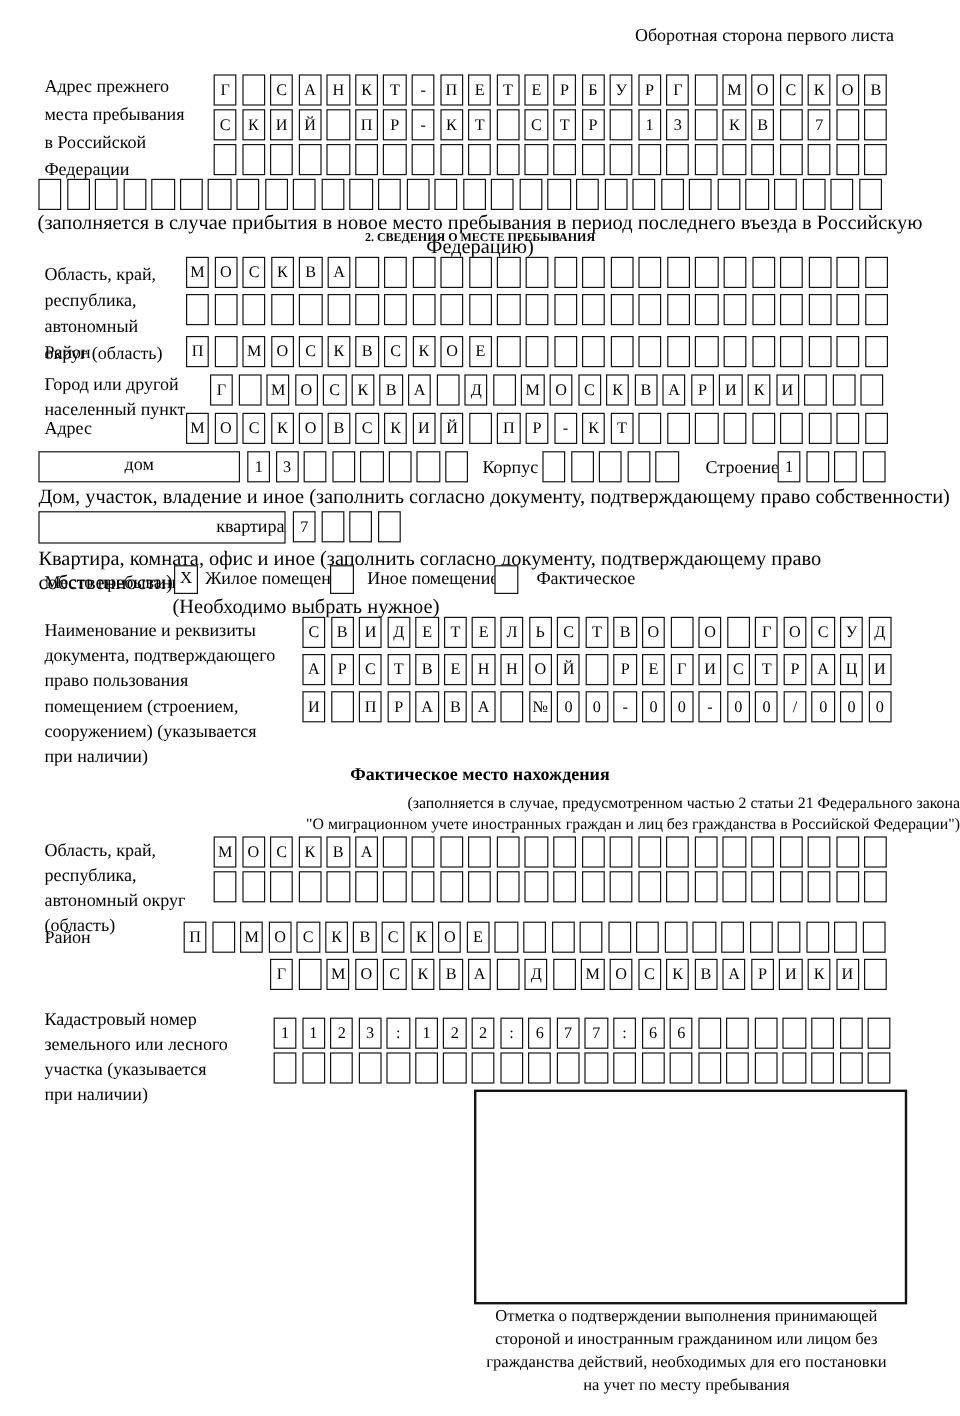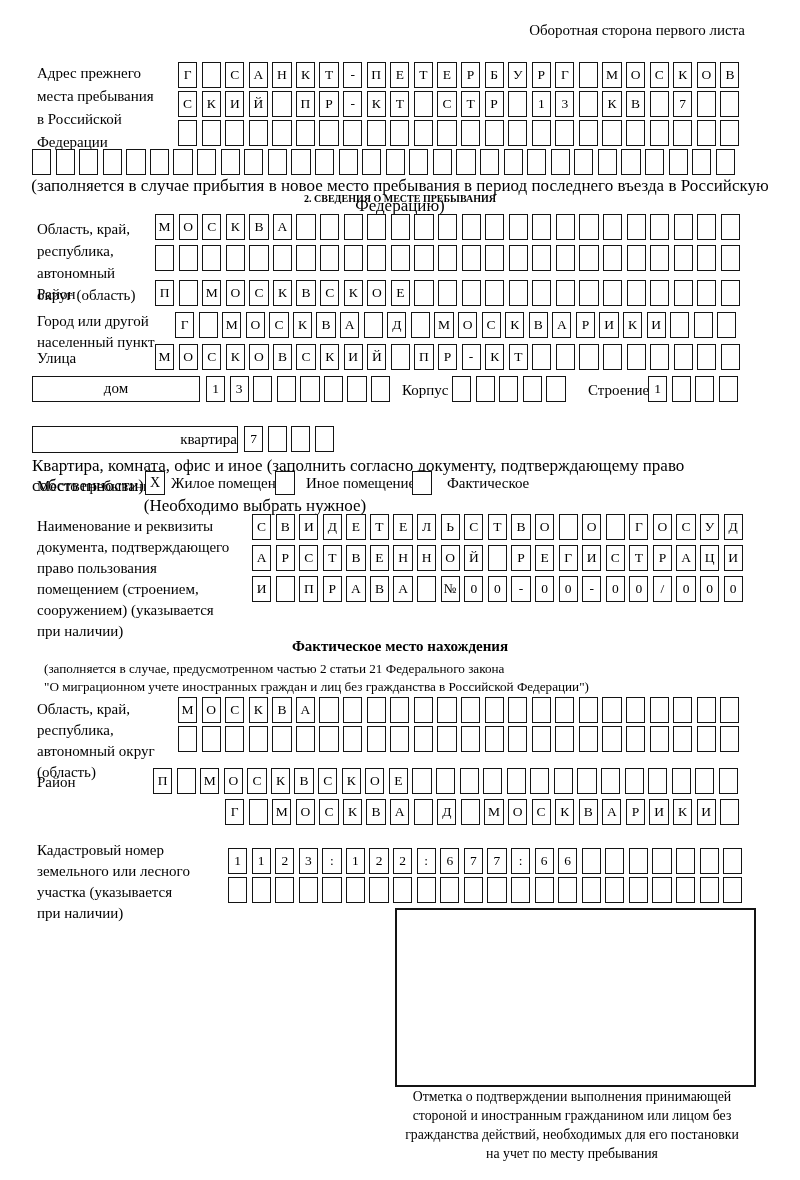--- a/index.html
+++ b/index.html
@@ -15,21 +15,21 @@
   .cell{display:inline-block;box-sizing:border-box;width:19.2px;height:25.5px;
         border:1.5px solid #141414;margin-right:4.4px;text-align:center;
         font-size:13.5px;line-height:23px;vertical-align:top;background:#fff;}
   .widebox{position:absolute;box-sizing:border-box;border:1.5px solid #141414;
         text-align:center;font-size:15px;background:#fff;}
   .checkbox{position:absolute;box-sizing:border-box;width:20px;height:24px;
         border:1.5px solid #141414;text-align:center;font-size:14px;line-height:21px;background:#fff;}
   .opt{position:absolute;font-size:15px;}
   .stamp{position:absolute;border:2px solid #141414;background:#fff;}
   .caption{position:absolute;font-size:13.8px;line-height:19px;text-align:center;white-space:pre-line;}
-  .notes2{position:absolute;font-size:13.2px;line-height:18px;text-align:left;white-space:pre-line;margin-left:44px;}
+  .notes2{position:absolute;font-size:13.2px;line-height:18px;text-align:right;white-space:pre-line;margin-left:44px;}
 </style>
 </head>
 <body>
 
 <div class="page">
 
   <div class="title" style="right:55px;top:22px;">Оборотная сторона первого листа</div>
 
   <div class="lbl" style="left:37px;top:62px;width:145px;line-height:23px;">Адрес прежнего
 места пребывания
@@ -50,29 +50,30 @@
   <div class="grid" style="left:155px;top:214px;"><span class="cell">М</span><span class="cell">О</span><span class="cell">С</span><span class="cell">К</span><span class="cell">В</span><span class="cell">А</span><span class="cell"></span><span class="cell"></span><span class="cell"></span><span class="cell"></span><span class="cell"></span><span class="cell"></span><span class="cell"></span><span class="cell"></span><span class="cell"></span><span class="cell"></span><span class="cell"></span><span class="cell"></span><span class="cell"></span><span class="cell"></span><span class="cell"></span><span class="cell"></span><span class="cell"></span><span class="cell"></span><span class="cell"></span></div>
   <div class="grid" style="left:155px;top:245px;"><span class="cell"></span><span class="cell"></span><span class="cell"></span><span class="cell"></span><span class="cell"></span><span class="cell"></span><span class="cell"></span><span class="cell"></span><span class="cell"></span><span class="cell"></span><span class="cell"></span><span class="cell"></span><span class="cell"></span><span class="cell"></span><span class="cell"></span><span class="cell"></span><span class="cell"></span><span class="cell"></span><span class="cell"></span><span class="cell"></span><span class="cell"></span><span class="cell"></span><span class="cell"></span><span class="cell"></span><span class="cell"></span></div>
 
   <div class="lbl" style="left:37px;top:283px;">Район</div>
   <div class="grid" style="left:155px;top:280px;"><span class="cell">П</span><span class="cell"></span><span class="cell">М</span><span class="cell">О</span><span class="cell">С</span><span class="cell">К</span><span class="cell">В</span><span class="cell">С</span><span class="cell">К</span><span class="cell">О</span><span class="cell">Е</span><span class="cell"></span><span class="cell"></span><span class="cell"></span><span class="cell"></span><span class="cell"></span><span class="cell"></span><span class="cell"></span><span class="cell"></span><span class="cell"></span><span class="cell"></span><span class="cell"></span><span class="cell"></span><span class="cell"></span><span class="cell"></span></div>
 
   <div class="lbl" style="left:37px;top:311px;width:135px;line-height:21px;">Город или другой
 населенный пункт</div>
   <div class="grid" style="left:175px;top:312px;"><span class="cell">Г</span><span class="cell"></span><span class="cell">М</span><span class="cell">О</span><span class="cell">С</span><span class="cell">К</span><span class="cell">В</span><span class="cell">А</span><span class="cell"></span><span class="cell">Д</span><span class="cell"></span><span class="cell">М</span><span class="cell">О</span><span class="cell">С</span><span class="cell">К</span><span class="cell">В</span><span class="cell">А</span><span class="cell">Р</span><span class="cell">И</span><span class="cell">К</span><span class="cell">И</span><span class="cell"></span><span class="cell"></span><span class="cell"></span></div>
 
-  <div class="lbl" style="left:37px;top:347px;">Улица</div>
+  <div class="lbl" style="left:37px;top:347px;">Адрес</div>
   <div class="grid" style="left:155px;top:344px;"><span class="cell">М</span><span class="cell">О</span><span class="cell">С</span><span class="cell">К</span><span class="cell">О</span><span class="cell">В</span><span class="cell">С</span><span class="cell">К</span><span class="cell">И</span><span class="cell">Й</span><span class="cell"></span><span class="cell">П</span><span class="cell">Р</span><span class="cell">-</span><span class="cell">К</span><span class="cell">Т</span><span class="cell"></span><span class="cell"></span><span class="cell"></span><span class="cell"></span><span class="cell"></span><span class="cell"></span><span class="cell"></span><span class="cell"></span><span class="cell"></span></div>
 
   <div class="widebox" style="left:32px;top:376px;width:168px;height:26px;line-height:23px;">дом</div>
   <div class="grid" style="left:206px;top:376px;"><span class="cell">1</span><span class="cell">3</span><span class="cell"></span><span class="cell"></span><span class="cell"></span><span class="cell"></span><span class="cell"></span><span class="cell"></span></div>
   <div class="lbl" style="left:402px;top:379px;">Корпус</div>
   <div class="grid" style="left:452px;top:376px;"><span class="cell"></span><span class="cell"></span><span class="cell"></span><span class="cell"></span><span class="cell"></span></div>
   <div class="lbl" style="left:588px;top:379px;">Строение</div>
   <div class="grid" style="left:648px;top:376px;"><span class="cell">1</span><span class="cell"></span><span class="cell"></span><span class="cell"></span></div>
+  <div class="note" style="left:32px;top:404px;">Дом, участок, владение и иное (заполнить согласно документу, подтверждающему право собственности)</div>
 
   <div class="widebox" style="left:32px;top:426px;width:206px;height:27px;line-height:24px;text-align:right;">квартира</div>
   <div class="grid" style="left:244px;top:426px;"><span class="cell">7</span><span class="cell"></span><span class="cell"></span><span class="cell"></span></div>
   <div class="note" style="left:32px;top:456px;">Квартира, комната, офис и иное (заполнить согласно документу, подтверждающему право собственности)</div>
 
   <div class="lbl" style="left:37px;top:475px;">Место пребывания:</div>
   <div class="checkbox" style="left:145px;top:471px;">X</div>
   <div class="opt" style="left:171px;top:475px;">Жилое помещение</div>
   <div class="checkbox" style="left:275px;top:471px;"></div>
   <div class="opt" style="left:306px;top:475px;">Иное помещение</div>

